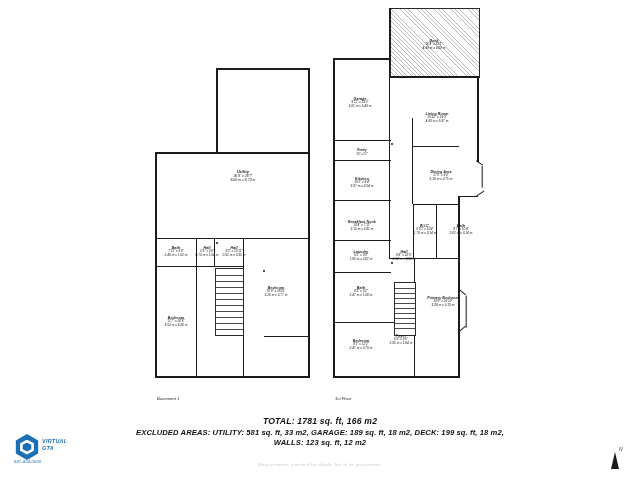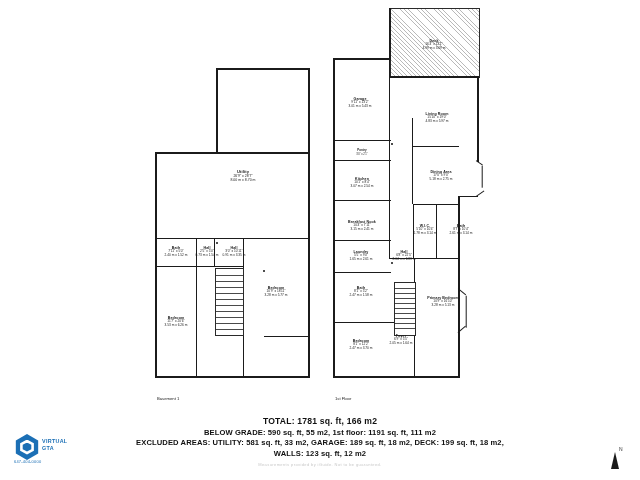--- a/index.html
+++ b/index.html
@@ -4,21 +4,21 @@
 <style>
   html,body{margin:0;padding:0;}
   body{
     width:640px;height:480px;
     background:#ffffff;
     font-family:"Liberation Sans", sans-serif;
     color:#231f20;
     overflow:hidden;
     position:relative;
   }
-  #sheet{position:absolute;inset:0;}
+  #sheet{position:absolute;inset:0;font-style:italic;}
 
   
   .room{
     position:absolute;
     text-align:center;
     line-height:1.22;
     color:#1a1a1a;
     white-space:nowrap;
     transform:translate(-50%,-50%);
   }
@@ -316,21 +316,20 @@
     </div>
 
     <div class="dot" style="left:391px;top:143px;"></div>
     <div class="dot" style="left:391px;top:262px;"></div>
 
     <div class="floorlbl" style="left:335px;top:396px;">1st Floor</div>
   </div>
 
   <div id="summary">
     <div class="total">TOTAL: 1781 sq. ft, 166 m2</div>
-    <div class="line">BELOW GRADE: 590 sq. ft, 55 m2, 1st floor: 1191 sq. ft, 111 m2</div>
     <div class="line">EXCLUDED AREAS: UTILITY: 581 sq. ft, 33 m2, GARAGE: 189 sq. ft, 18 m2, DECK: 199 sq. ft, 18 m2,</div>
     <div class="line">WALLS: 123 sq. ft, 12 m2</div>
   </div>
 
   <div id="logo">
     <div class="hex"></div>
     <div class="hexin"></div>
     <div class="hexc"></div>
     <div class="t1">VIRTUAL</div>
     <div class="t2">GTA</div>

